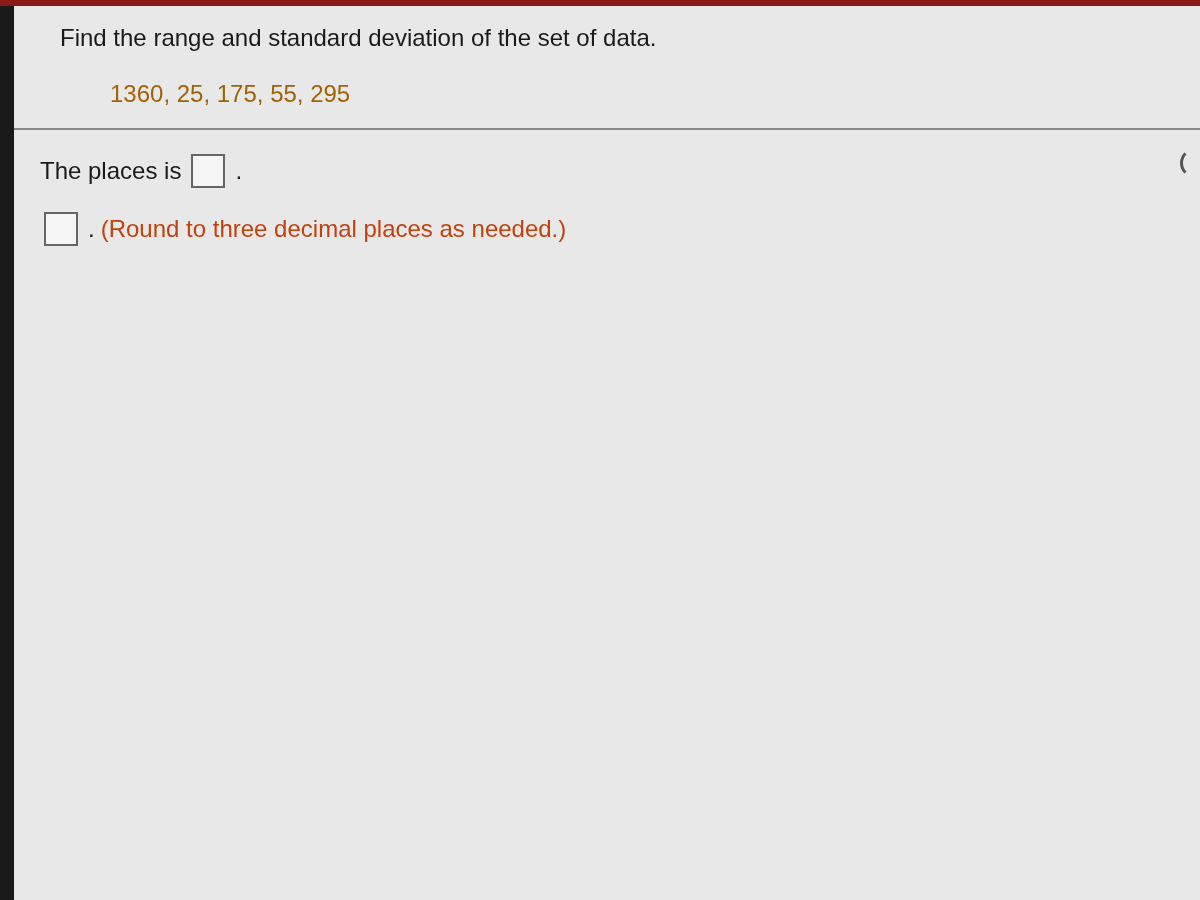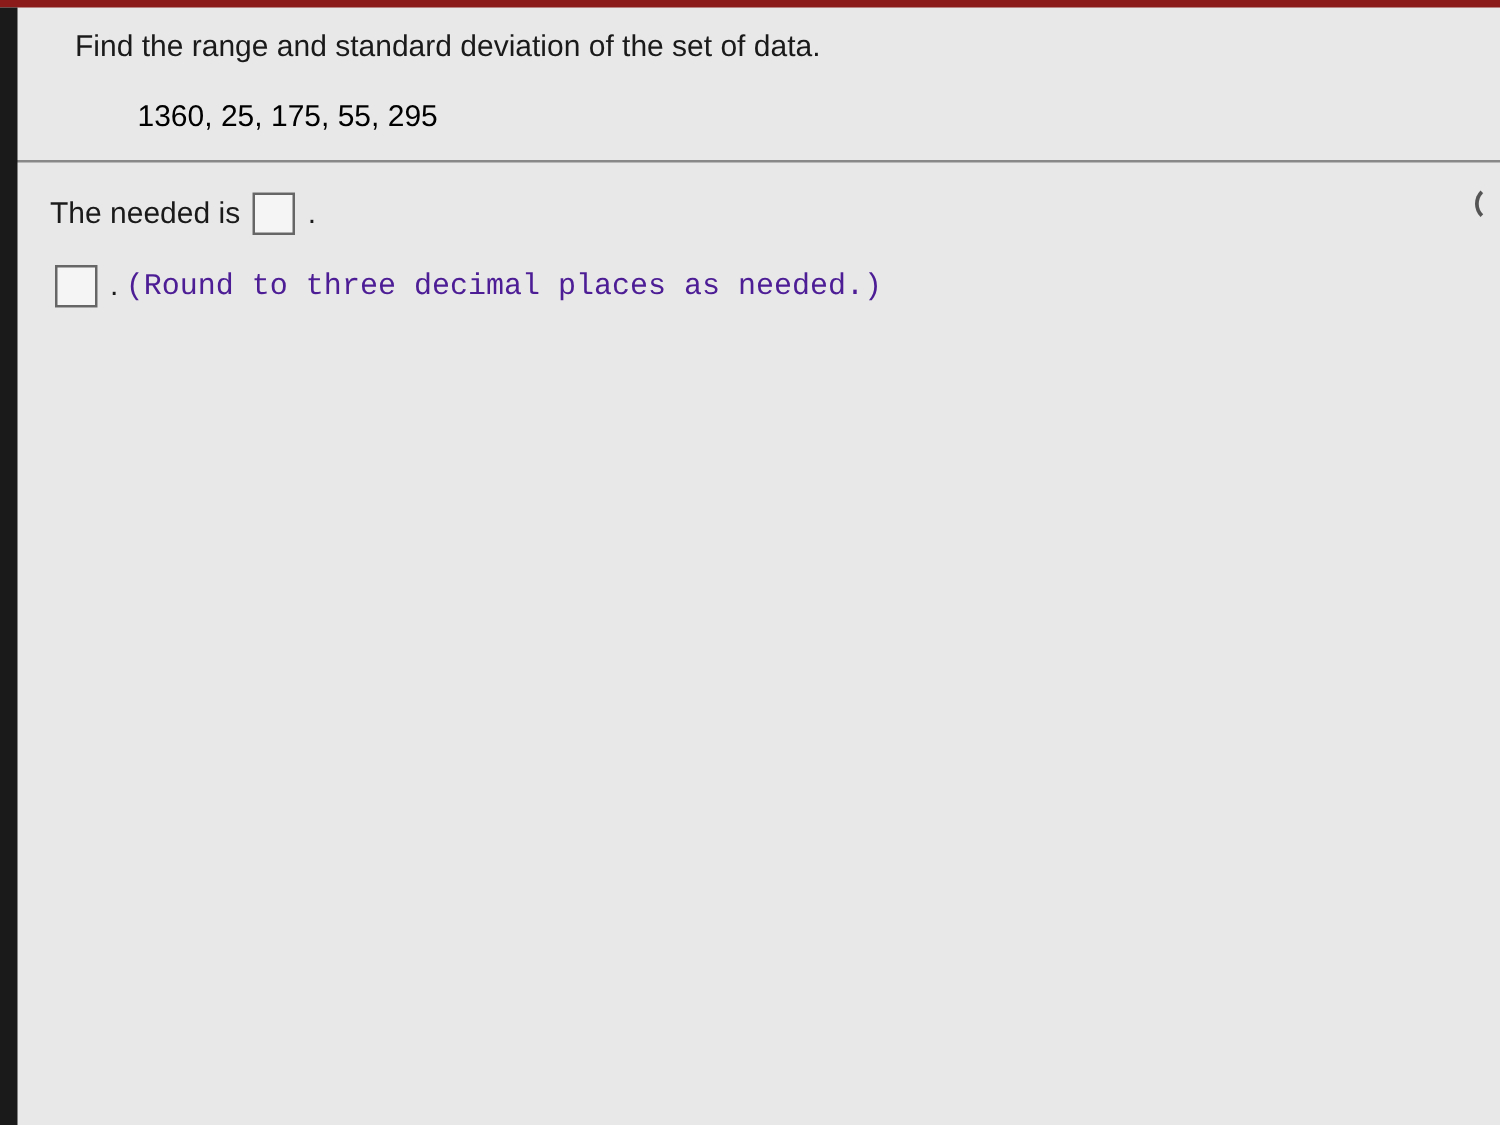--- a/index.html
+++ b/index.html
@@ -24,21 +24,21 @@
       padding: 18px 20px 0 40px;
     }
     .question-prompt {
       font-size: 24px;
       color: #1a1a1a;
       margin-bottom: 28px;
       margin-left: 20px;
     }
     .data-values {
       font-size: 24px;
-      color: #000000;
+      color: #a16207;
       margin-left: 70px;
       margin-bottom: 20px;
     }
     .divider {
       border: none;
       border-top: 2px solid #888;
       margin: 8px 0 24px 0;
       margin-left: -40px;
       width: calc(100% + 80px);
     }
@@ -58,22 +58,21 @@
       border: 2px solid #666;
       background: #f5f5f5;
       display: inline-block;
       margin: 0 4px;
       font-size: 20px;
       text-align: center;
       vertical-align: middle;
     }
     .hint-text {
       font-size: 24px;
-      color: #4c1d95;
-      font-family: Liberation Mono, monospace;
+      color: #c2410c;
     }
     .left-edge {
       position: absolute;
       left: 0;
       top: 6px;
       width: 14px;
       height: 100%;
       background: #1a1a1a;
     }
     .right-clip {
@@ -96,21 +95,21 @@
 <div class="top-border"></div>
 <div class="left-edge"></div>
 
 <div class="content">
   <p class="question-prompt">Find the range and standard deviation of the set of data.</p>
   <p class="data-values">1360, 25, 175, 55, 295</p>
 
   <hr class="divider">
 
   <div class="answer-line">
-    <span>The needed is</span>
+    <span>The places is</span>
     <input type="text" class="answer-input" style="">
     <span>.</span>
   </div>
 
   <div class="answer-line">
     <input type="text" class="answer-input" style="">
     <span>.</span>
     <span class="hint-text">(Round to three decimal places as needed.)</span>
   </div>
 </div>

